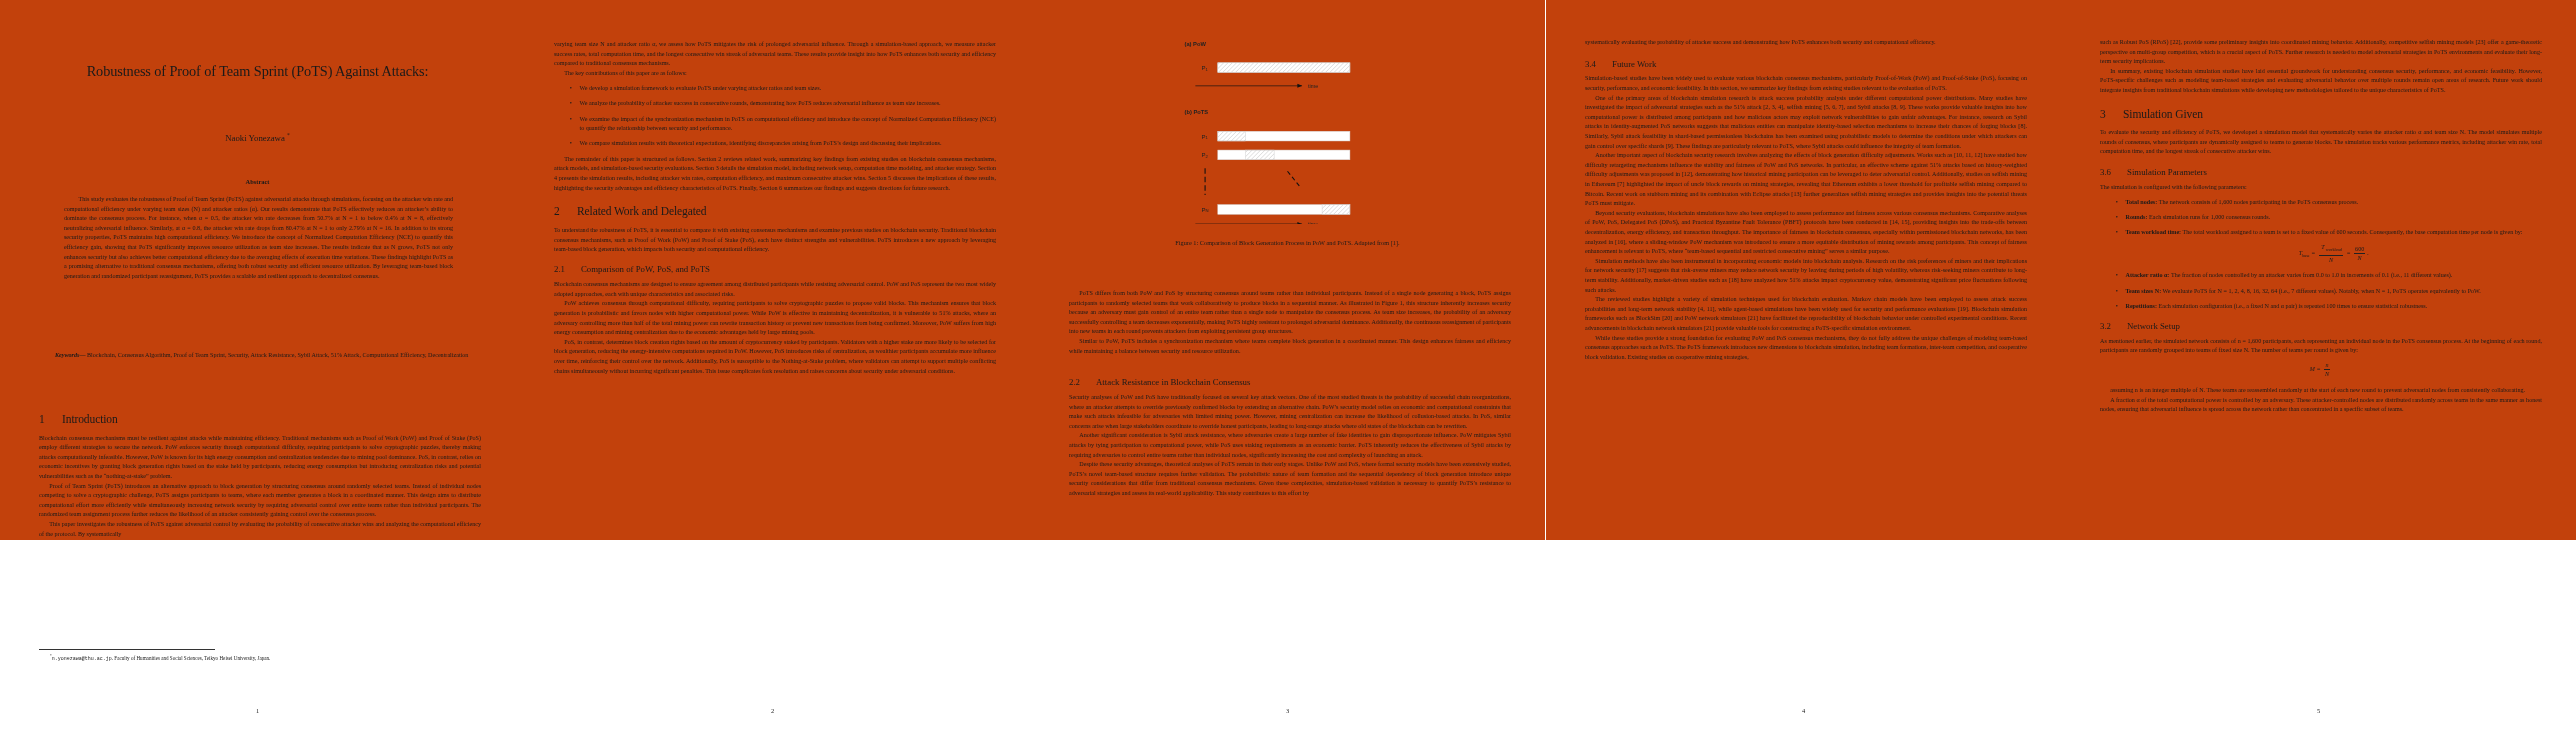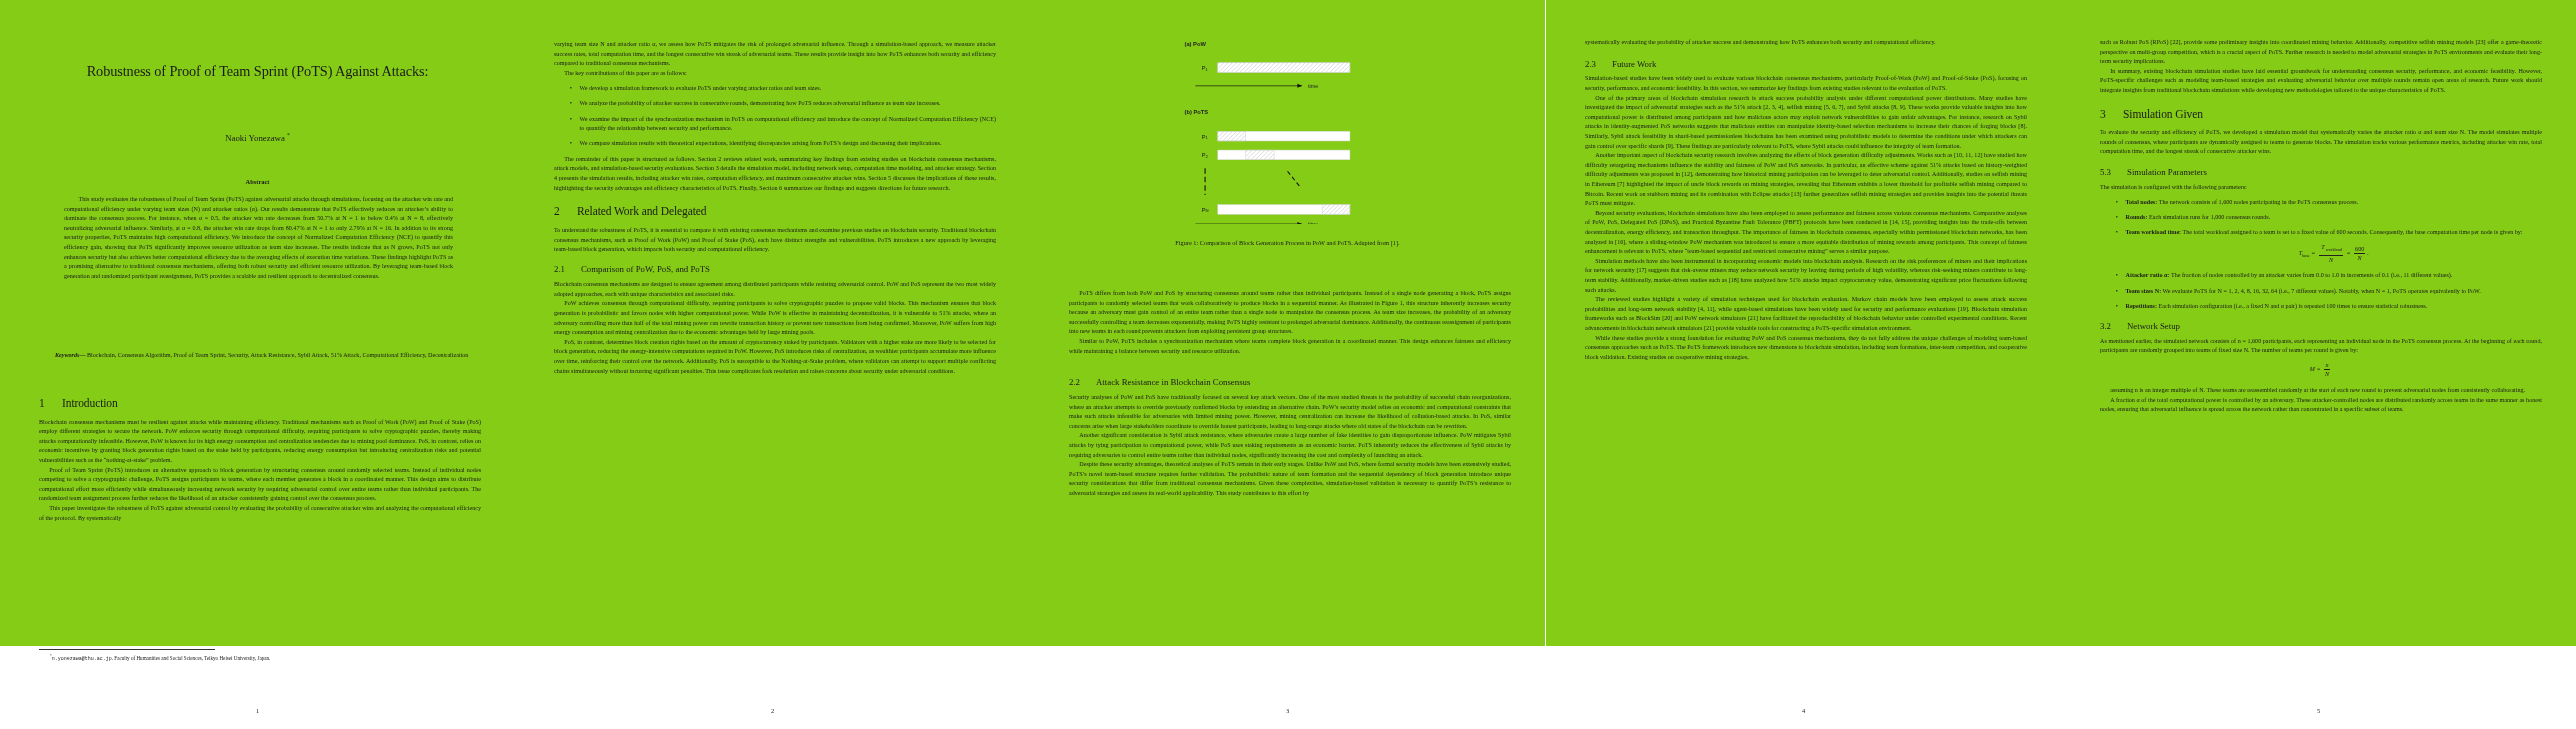--- a/index.html
+++ b/index.html
@@ -1,18 +1,18 @@
 <!DOCTYPE html>
 <html style="font-size:9.7px"><head>
 <meta charset="utf-8">
 <style>
   html, body { margin:0; padding:0; background:#ffffff; }
   body { width:2576px; height:729px; position:relative; overflow:hidden;
          font-family:"Liberation Serif", "DejaVu Serif", serif; color:#1a1a1a; }
-  .page { position:absolute; top:0; width:515px; height:646px; background:#84cc16; }
+  .page { position:absolute; top:0; width:515px; height:540px; background:#c2410c; }
   .col { position:absolute; left:39px; width:442px; font-size:6.1px; line-height:9.6px; text-align:justify; hyphens:auto; }
   .col p { margin:0; text-indent:0; }
   .col p.ind { text-indent:10.3px; }
   .col h1.sec { font-size:11.5px; font-weight:normal; margin:12px 0 7.3px 0; line-height:13.4px; letter-spacing:-0.1px; }
   .col h2.sub { font-size:8.8px; font-weight:normal; margin:9.7px 0 4.9px 0; line-height:11px; }
   .secnum { display:inline-block; width:23px; }
   .subnum { display:inline-block; width:27px; }
   ul.bul { list-style:none; margin:6px 0 6px 0; padding:0 0 0 25.5px; }
   ul.bul li { position:relative; margin:0 0 5.5px 0; }
   ul.bul li::before { content:"\2022"; position:absolute; left:-9.7px; top:0; }
@@ -49,21 +49,21 @@
     <div>Robustness of Proof of Team Sprint (PoTS) Against Attacks:</div>
   </div>
   <div class="author">
     <span>Naoki Yonezawa</span>
     <sup style="font-size:5.5px">*</sup>
   </div>
   <div class="abs-head">Abstract</div>
   <div class="abs-body">This study evaluates the robustness of Proof of Team Sprint (PoTS) against adversarial attacks through simulations, focusing on the attacker win rate and computational efficiency under varying team sizes (N) and attacker ratios (α). Our results demonstrate that PoTS effectively reduces an attacker’s ability to dominate the consensus process. For instance, when α = 0.5, the attacker win rate decreases from 50.7% at N = 1 to below 0.4% at N = 8, effectively neutralizing adversarial influence. Similarly, at α = 0.8, the attacker win rate drops from 80.47% at N = 1 to only 2.79% at N = 16. In addition to its strong security properties, PoTS maintains high computational efficiency. We introduce the concept of Normalized Computation Efficiency (NCE) to quantify this efficiency gain, showing that PoTS significantly improves resource utilization as team size increases. The results indicate that as N grows, PoTS not only enhances security but also achieves better computational efficiency due to the averaging effects of execution time variations. These findings highlight PoTS as a promising alternative to traditional consensus mechanisms, offering both robust security and efficient resource utilization. By leveraging team-based block generation and randomized participant reassignment, PoTS provides a scalable and resilient approach to decentralized consensus.</div>
   <div class="keywords"><b>Keywords—</b><span> Blockchain, Consensus Algorithm, Proof of Team Sprint, Security, Attack Resistance, Sybil Attack, 51% Attack, Computational Efficiency, Decentralization</span></div>
   <div class="col" style="top:397px">
-    <h1 class="sec" style="margin-top:0"><span class="secnum">1</span><span>Introduction</span></h1>
+    <h1 class="sec" style="margin-top:16px"><span class="secnum">1</span><span>Introduction</span></h1>
     <p>Blockchain consensus mechanisms must be resilient against attacks while maintaining efficiency. Traditional mechanisms such as Proof of Work (PoW) and Proof of Stake (PoS) employ different strategies to secure the network. PoW enforces security through computational difficulty, requiring participants to solve cryptographic puzzles, thereby making attacks computationally infeasible. However, PoW is known for its high energy consumption and centralization tendencies due to mining pool dominance. PoS, in contrast, relies on economic incentives by granting block generation rights based on the stake held by participants, reducing energy consumption but introducing centralization risks and potential vulnerabilities such as the “nothing-at-stake” problem.</p>
     <p class="ind">Proof of Team Sprint (PoTS) introduces an alternative approach to block generation by structuring consensus around randomly selected teams. Instead of individual nodes competing to solve a cryptographic challenge, PoTS assigns participants to teams, where each member generates a block in a coordinated manner. This design aims to distribute computational effort more efficiently while simultaneously increasing network security by requiring adversarial control over entire teams rather than individual participants. The randomized team assignment process further reduces the likelihood of an attacker consistently gaining control over the consensus process.</p>
     <p class="ind">This paper investigates the robustness of PoTS against adversarial control by evaluating the probability of consecutive attacker wins and analyzing the computational efficiency of the protocol. By systematically</p>
   </div>
   <div class="fnrule"></div>
   <div class="footnote"><sup style="font-size:3.6px">*</sup><span class="mono">n.yonezawa@thu.ac.jp</span><span>. Faculty of Humanities and Social Sciences, Teikyo Heisei University, Japan.</span></div>
   <div class="pnum">1</div>
 </div>
 
 <div class="page" style="left:515px">
@@ -130,39 +130,39 @@
     <p>Security analyses of PoW and PoS have traditionally focused on several key attack vectors. One of the most studied threats is the probability of successful chain reorganizations, where an attacker attempts to override previously confirmed blocks by extending an alternative chain. PoW’s security model relies on economic and computational constraints that make such attacks infeasible for adversaries with limited mining power. However, mining centralization can increase the likelihood of collusion-based attacks. In PoS, similar concerns arise when large stakeholders coordinate to override honest participants, leading to long-range attacks where old states of the blockchain can be rewritten.</p>
     <p class="ind">Another significant consideration is Sybil attack resistance, where adversaries create a large number of fake identities to gain disproportionate influence. PoW mitigates Sybil attacks by tying participation to computational power, while PoS uses staking requirements as an economic barrier. PoTS inherently reduces the effectiveness of Sybil attacks by requiring adversaries to control entire teams rather than individual nodes, significantly increasing the cost and complexity of launching an attack.</p>
     <p class="ind">Despite these security advantages, theoretical analyses of PoTS remain in their early stages. Unlike PoW and PoS, where formal security models have been extensively studied, PoTS’s novel team-based structure requires further validation. The probabilistic nature of team formation and the sequential dependency of block generation introduce unique security considerations that differ from traditional consensus mechanisms. Given these complexities, simulation-based validation is necessary to quantify PoTS’s resistance to adversarial strategies and assess its real-world applicability. This study contributes to this effort by</p>
   </div>
   <div class="pnum">3</div>
 </div>
 
 <div class="page" style="left:1546px">
   <div class="col" style="top:38px">
     <p>systematically evaluating the probability of attacker success and demonstrating how PoTS enhances both security and computational efficiency.</p>
-    <h2 class="sub" style="margin-top:11px"><span class="subnum">2.3</span><span>Future Work</span></h2>
+    <h2 class="sub" style="margin-top:11px"><span class="subnum">3.4</span><span>Future Work</span></h2>
     <p>Simulation-based studies have been widely used to evaluate various blockchain consensus mechanisms, particularly Proof-of-Work (PoW) and Proof-of-Stake (PoS), focusing on security, performance, and economic feasibility. In this section, we summarize key findings from existing studies relevant to the evaluation of PoTS.</p>
     <p class="ind">One of the primary areas of blockchain simulation research is attack success probability analysis under different computational power distributions. Many studies have investigated the impact of adversarial strategies such as the 51% attack [2, 3, 4], selfish mining [5, 6, 7], and Sybil attacks [8, 9]. These works provide valuable insights into how computational power is distributed among participants and how malicious actors may exploit network vulnerabilities to gain unfair advantages. For instance, research on Sybil attacks in identity-augmented PoS networks suggests that malicious entities can manipulate identity-based selection mechanisms to increase their chances of forging blocks [8]. Similarly, Sybil attack feasibility in shard-based permissionless blockchains has been examined using probabilistic models to determine the conditions under which attackers can gain control over specific shards [9]. These findings are particularly relevant to PoTS, where Sybil attacks could influence the integrity of team formation.</p>
     <p class="ind">Another important aspect of blockchain security research involves analyzing the effects of block generation difficulty adjustments. Works such as [10, 11, 12] have studied how difficulty retargeting mechanisms influence the stability and fairness of PoW and PoS networks. In particular, an effective scheme against 51% attacks based on history-weighted difficulty adjustments was proposed in [12], demonstrating how historical mining participation can be leveraged to deter adversarial control. Additionally, studies on selfish mining in Ethereum [7] highlighted the impact of uncle block rewards on mining strategies, revealing that Ethereum exhibits a lower threshold for profitable selfish mining compared to Bitcoin. Recent work on stubborn mining and its combination with Eclipse attacks [13] further generalizes selfish mining strategies and provides insights into the potential threats PoTS must mitigate.</p>
     <p class="ind">Beyond security evaluations, blockchain simulations have also been employed to assess performance and fairness across various consensus mechanisms. Comparative analyses of PoW, PoS, Delegated PoS (DPoS), and Practical Byzantine Fault Tolerance (PBFT) protocols have been conducted in [14, 15], providing insights into the trade-offs between decentralization, energy efficiency, and transaction throughput. The importance of fairness in blockchain consensus, especially within permissioned blockchain networks, has been analyzed in [16], where a sliding-window PoW mechanism was introduced to ensure a more equitable distribution of mining rewards among participants. This concept of fairness enhancement is relevant to PoTS, where “team-based sequential and restricted consecutive mining” serves a similar purpose.</p>
     <p class="ind">Simulation methods have also been instrumental in incorporating economic models into blockchain analysis. Research on the risk preferences of miners and their implications for network security [17] suggests that risk-averse miners may reduce network security by leaving during periods of high volatility, whereas risk-seeking miners contribute to long-term stability. Additionally, market-driven studies such as [18] have analyzed how 51% attacks impact cryptocurrency value, demonstrating significant price fluctuations following such attacks.</p>
     <p class="ind">The reviewed studies highlight a variety of simulation techniques used for blockchain evaluation. Markov chain models have been employed to assess attack success probabilities and long-term network stability [4, 11], while agent-based simulations have been widely used for security and performance evaluations [19]. Blockchain simulation frameworks such as BlockSim [20] and PoW network simulators [21] have facilitated the reproducibility of blockchain behavior under controlled experimental conditions. Recent advancements in blockchain network simulators [21] provide valuable tools for constructing a PoTS-specific simulation environment.</p>
     <p class="ind">While these studies provide a strong foundation for evaluating PoW and PoS consensus mechanisms, they do not fully address the unique challenges of modeling team-based consensus approaches such as PoTS. The PoTS framework introduces new dimensions to blockchain simulation, including team formations, inter-team competition, and cooperative block validation. Existing studies on cooperative mining strategies,</p>
   </div>
   <div class="pnum">4</div>
 </div>
 
 <div class="page" style="left:2061px">
   <div class="col" style="top:38px">
     <p>such as Robust PoS (RPoS) [22], provide some preliminary insights into coordinated mining behavior. Additionally, competitive selfish mining models [23] offer a game-theoretic perspective on multi-group competition, which is a crucial aspect of PoTS. Further research is needed to model adversarial strategies in PoTS environments and evaluate their long-term security implications.</p>
     <p class="ind">In summary, existing blockchain simulation studies have laid essential groundwork for understanding consensus security, performance, and economic feasibility. However, PoTS-specific challenges such as modeling team-based strategies and evaluating adversarial behavior over multiple rounds remain open areas of research. Future work should integrate insights from traditional blockchain simulations while developing new methodologies tailored to the unique characteristics of PoTS.</p>
     <h1 class="sec"><span class="secnum">3</span><span>Simulation Given</span></h1>
     <p>To evaluate the security and efficiency of PoTS, we developed a simulation model that systematically varies the attacker ratio α and team size N. The model simulates multiple rounds of consensus, where participants are dynamically assigned to teams to generate blocks. The simulation tracks various performance metrics, including attacker win rate, total computation time, and the longest streak of consecutive attacker wins.</p>
-    <h2 class="sub"><span class="subnum">5.3</span><span>Simulation Parameters</span></h2>
+    <h2 class="sub"><span class="subnum">3.6</span><span>Simulation Parameters</span></h2>
     <p>The simulation is configured with the following parameters:</p>
     <ul class="bul">
       <li><b>Total nodes:</b><span> The network consists of 1,600 nodes participating in the PoTS consensus process.</span></li>
       <li><b>Rounds:</b><span> Each simulation runs for 1,000 consensus rounds.</span></li>
       <li><b>Team workload time:</b><span> The total workload assigned to a team is set to a fixed value of 600 seconds. Consequently, the base computation time per node is given by:</span>
         <div class="eq">
           <span>T</span><sub style="font-style:normal">base</sub> =
           <span class="frac"><span class="num"><span style="display:inline">T</span><sub style="font-style:normal">workload</sub></span><span>N</span></span> =
           <span class="frac"><span class="num" style="font-style:normal">600</span><span>N</span></span>.
         </div>

